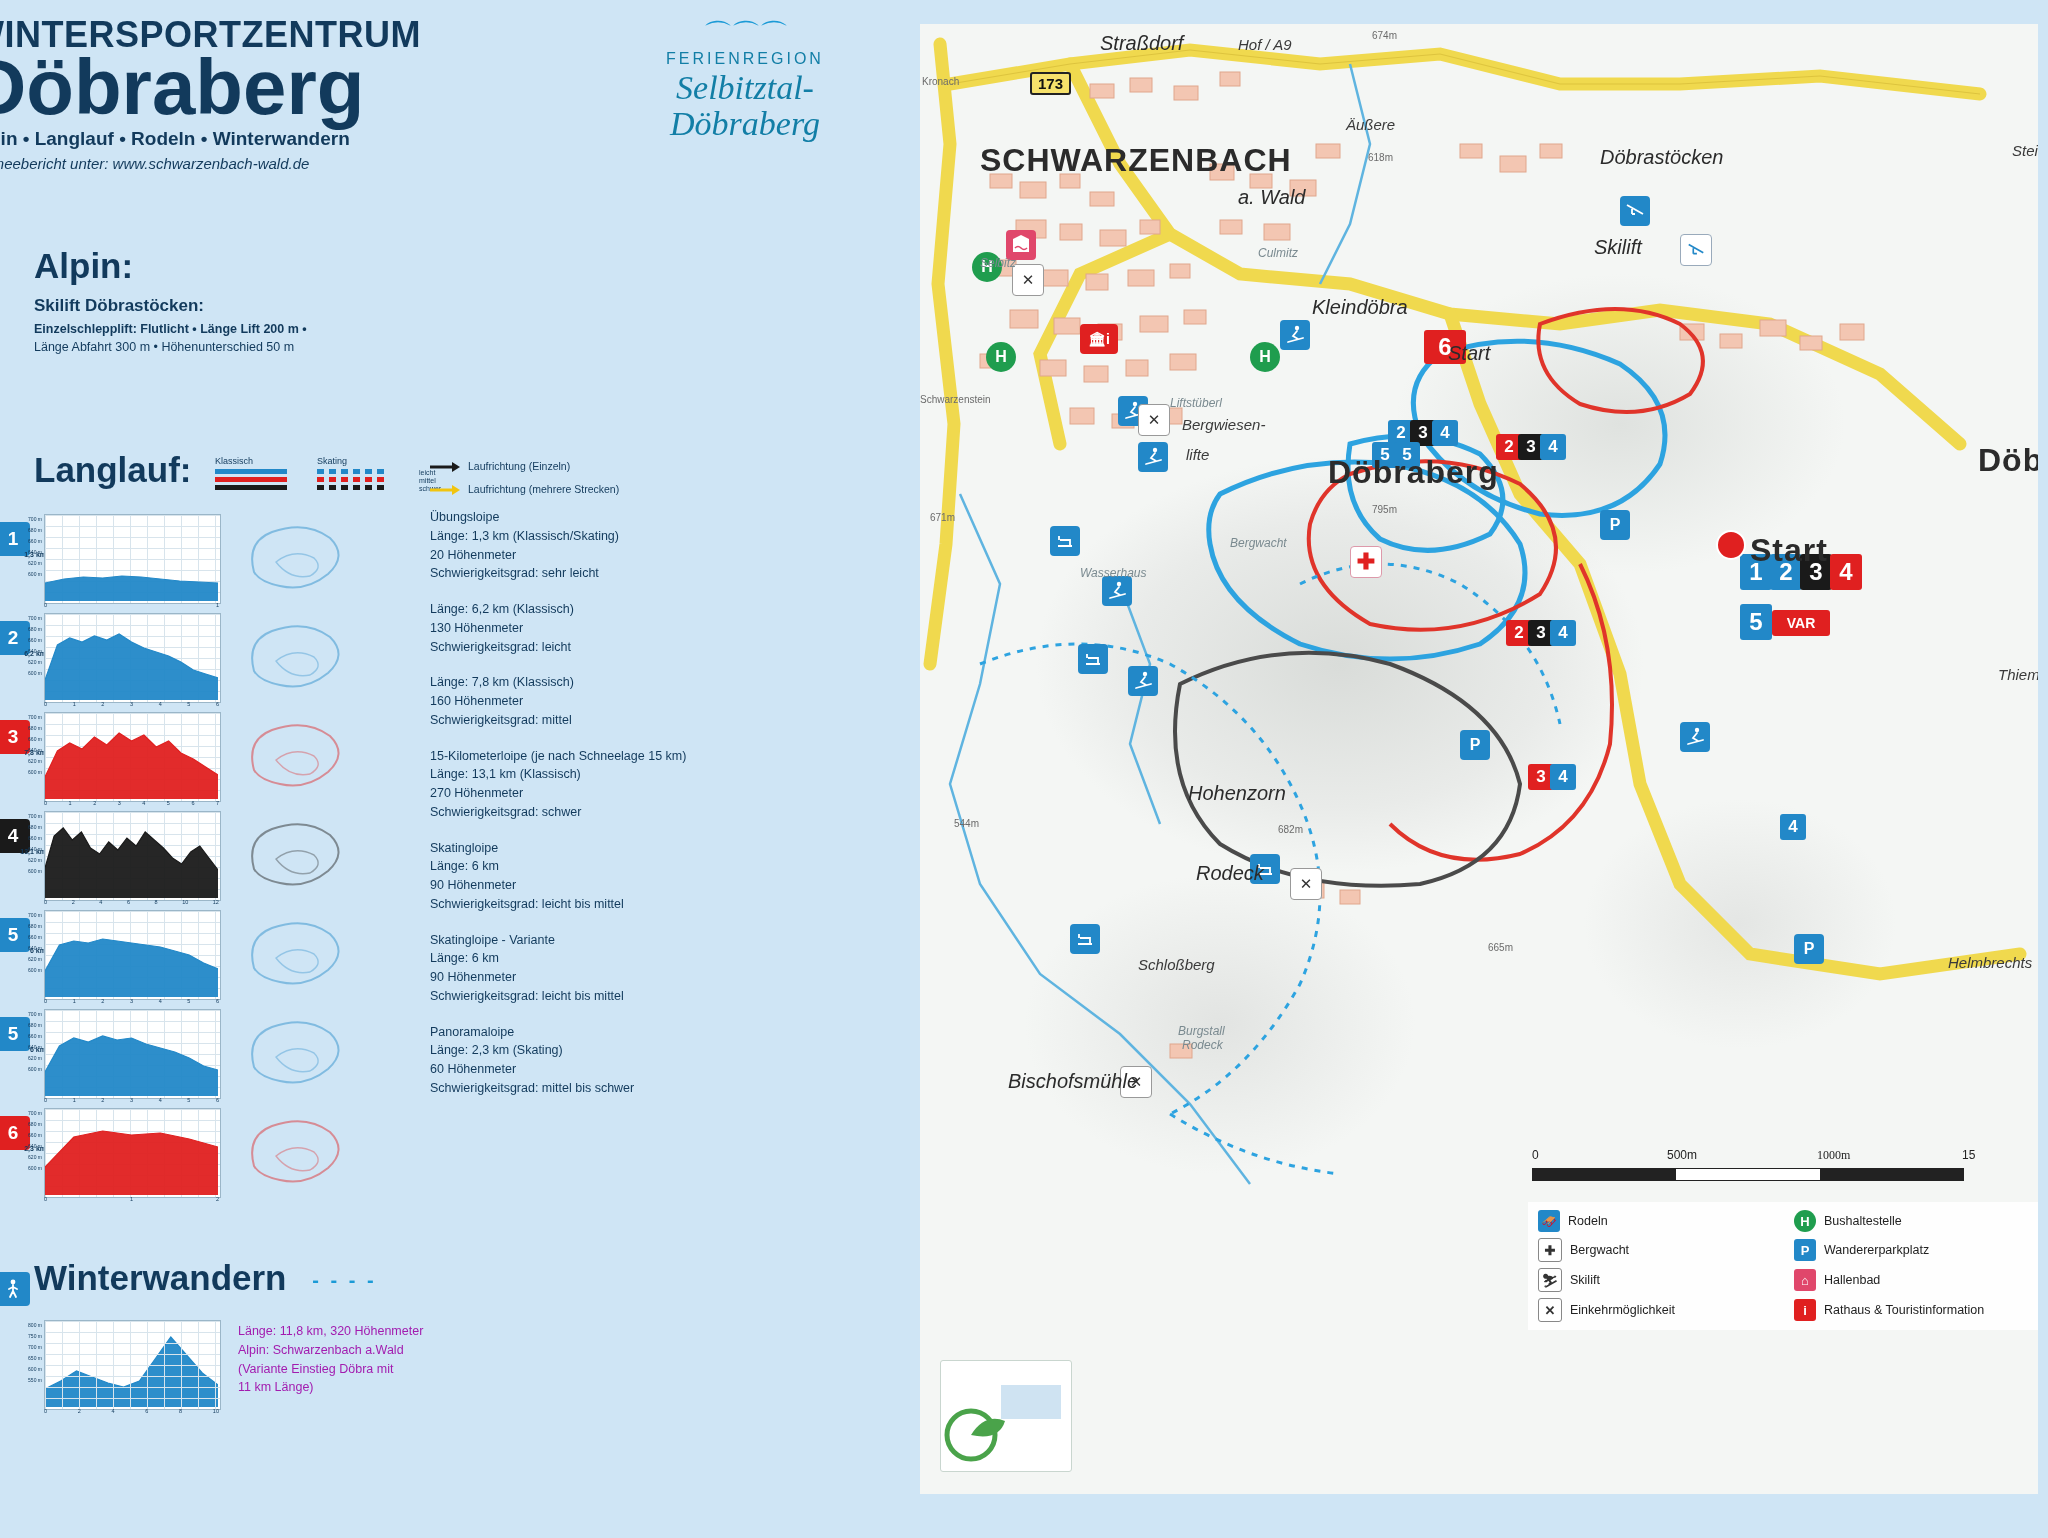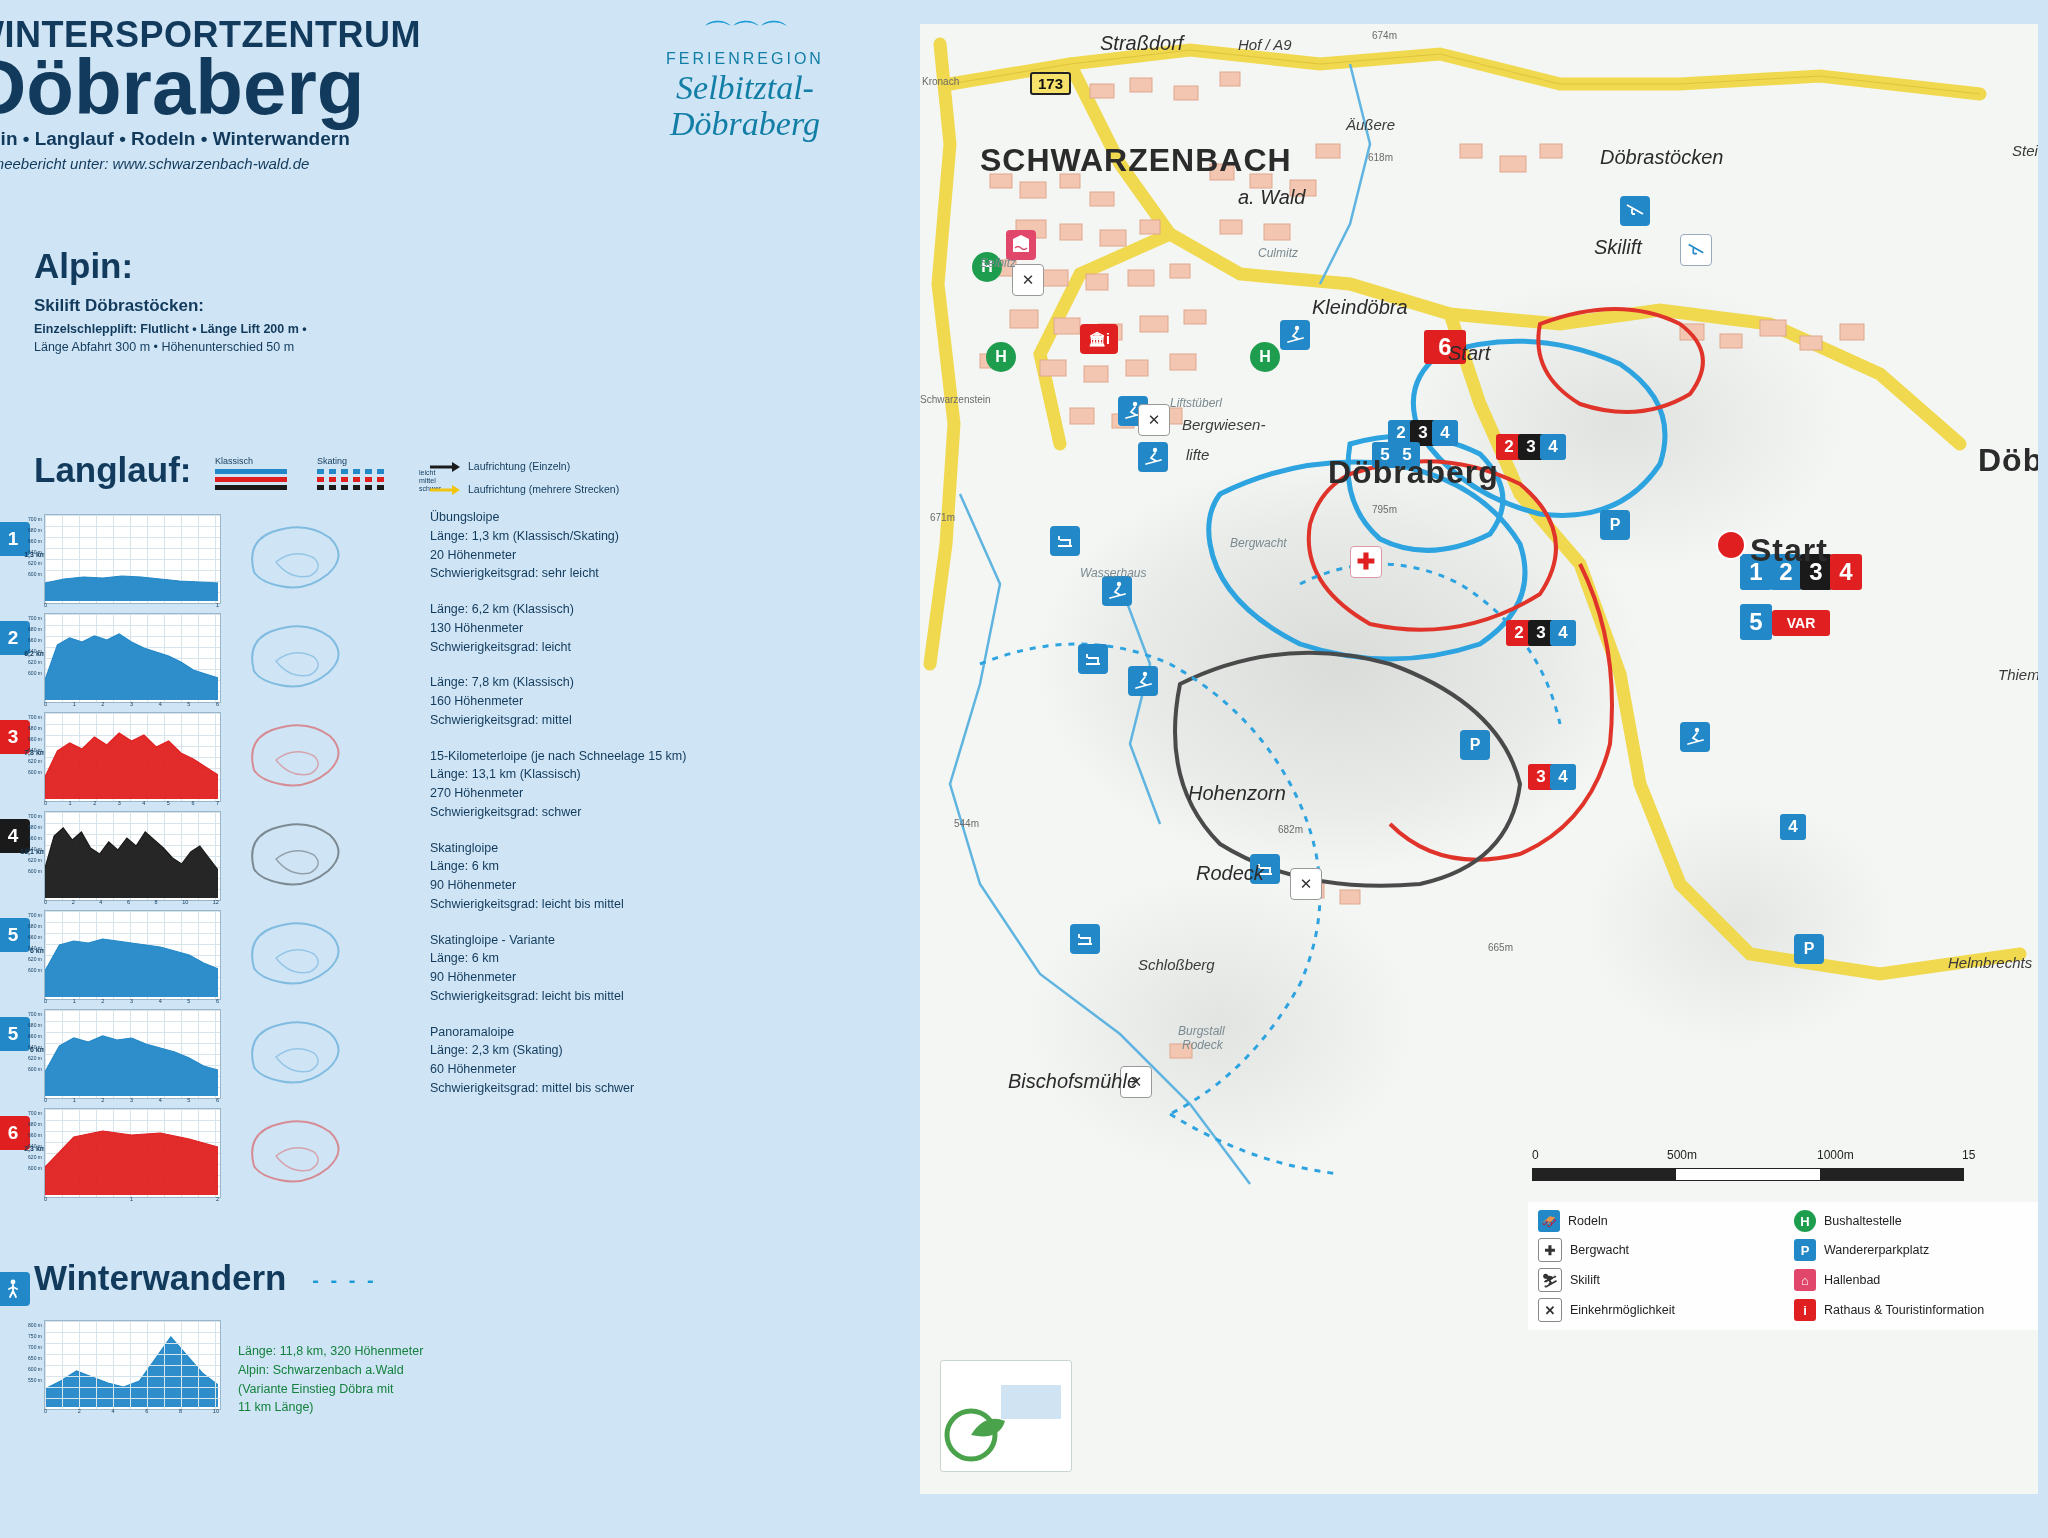--- a/index.html
+++ b/index.html
@@ -52,21 +52,21 @@
 
   #desc{position:absolute;left:430px;top:508px;width:420px;font-size:12.5px;color:#123a5c;line-height:1.5;}
   #desc .blk{margin-bottom:17px;}
 
   #ww{position:absolute;left:34px;top:1258px;}
   #ww .dots{display:inline-block;margin-left:16px;color:#1b9ad6;letter-spacing:3px;font-size:20px;vertical-align:middle;}
   #wwchart{position:absolute;left:44px;top:1320px;width:175px;height:88px;background:#fff;border:1px solid #9bb6c8;}
   #wwylabs{position:absolute;left:18px;top:1320px;width:24px;height:88px;font-size:5px;color:#123a5c;text-align:right;}
   #wwylabs div{height:11px;line-height:11px;}
   #wwxlabs{position:absolute;left:44px;top:1408px;width:175px;font-size:5.5px;color:#123a5c;display:flex;justify-content:space-between;}
-  #wwdesc{position:absolute;left:238px;top:1322px;width:300px;font-size:12.5px;color:#15803d;line-height:1.5;margin-top:20px;}
+  #wwdesc{position:absolute;left:238px;top:1322px;width:300px;font-size:12.5px;color:#a21caf;line-height:1.5;}
   #wwbadge{position:absolute;left:-4px;top:1272px;width:34px;height:34px;border-radius:4px;background:#2288c8;
            display:flex;align-items:center;justify-content:center;}
 
   
   #map{position:absolute;left:920px;top:24px;width:1118px;height:1470px;background:#f3f7f4;overflow:hidden;}
   #map .terrain{position:absolute;inset:0;
      background:
        radial-gradient(ellipse 380px 260px at 420px 640px,#d9dcd9 0%,#e9ebe9 55%,rgba(240,243,240,0) 80%),
        radial-gradient(ellipse 300px 200px at 700px 400px,#dfe2df 0%,rgba(240,243,240,0) 75%),
        radial-gradient(ellipse 260px 200px at 300px 1000px,#e2e4e2 0%,rgba(240,243,240,0) 75%),
@@ -729,21 +729,21 @@
         <div class="mtxt mlabel-sm" style="left: 1062px; top: 642px; margin-left: 16px;">Thiemitz</div>
         <div class="mtxt mlabel-med" style="left: 528px; top: 318px;">Start</div>
         <div class="mtxt mlabel-big" style="left: 830px; top: 508px;">Start</div>
         <div class="mtxt mlabel-med" style="left: 674px; top: 212px;">Skilift</div>
         <div class="mtxt mlabel-sm" style="left: 1092px; top: 118px;">Stei</div>
       </div>
 
     <div id="scale">
       <span style="position:absolute;left:0;">0</span>
       <span style="position:absolute;left:135px;">500m</span>
-      <span style="position:absolute;left:285px;">1000m</span>
+      <span style="position:absolute;left:285px;font-family:Liberation Serif, serif;">1000m</span>
       <span style="position:absolute;left:430px;">15</span>
     </div>
     <div id="scalebar">
       <div style="background:#222;"></div>
       <div style="background:#fff;"></div>
       <div style="background:#222;"></div>
     </div>
 
     <div id="mlegend">
         <div class="it">

